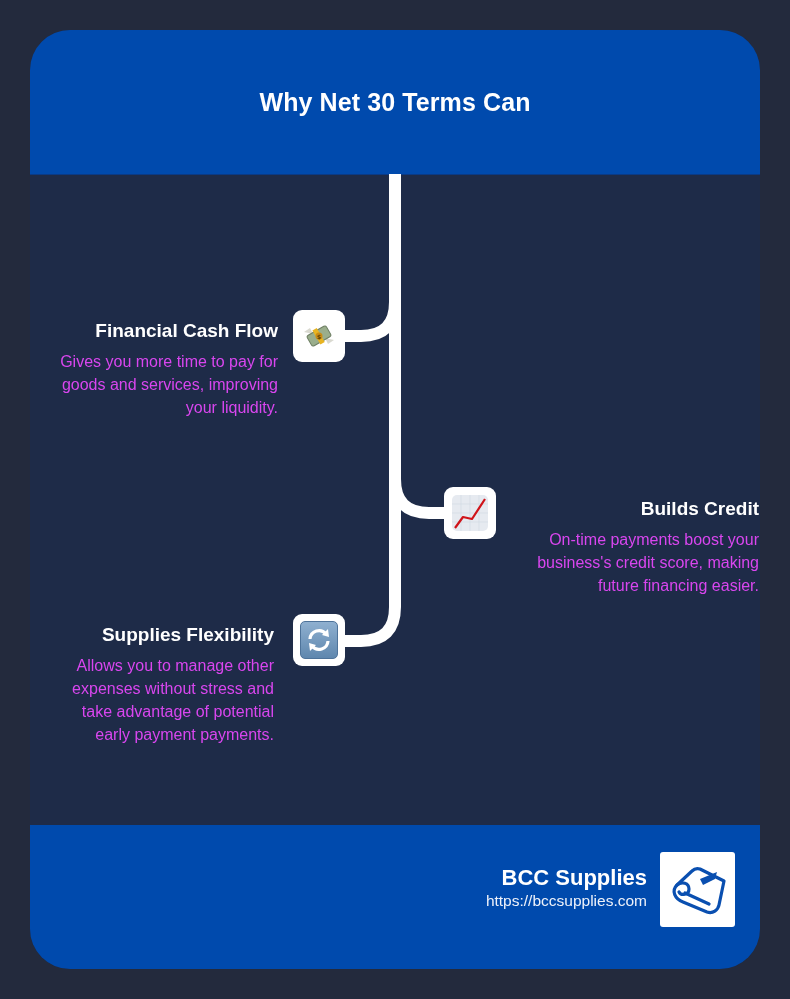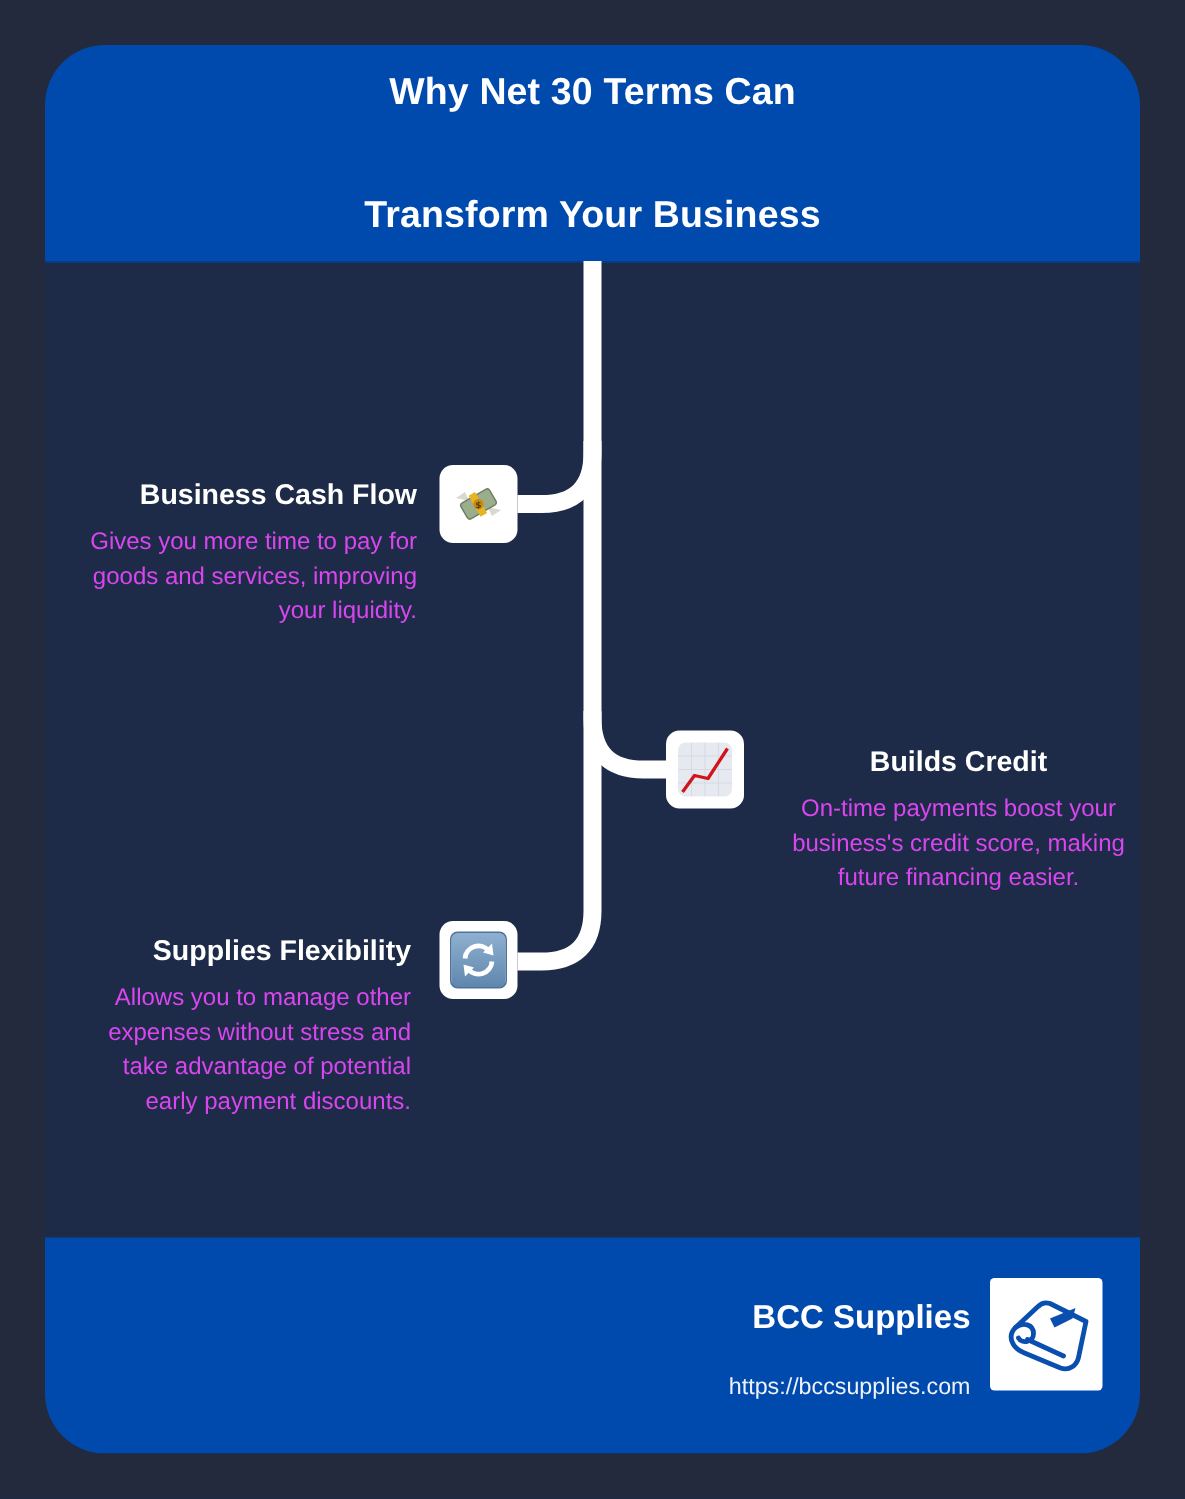--- a/index.html
+++ b/index.html
@@ -47,21 +47,21 @@
     }
     .icon-inner {
       width: 36px; height: 36px; border-radius: 5px;
       display: flex; align-items: center; justify-content: center;
     }
     .item {
       position: absolute;
       color: #ffffff;
     }
     .item.left { text-align: right; }
-    .item.right { text-align: center; }
+    .item.right { text-align: right; }
     .item .item-title {
       font-weight: bold;
       font-size: 19px;
       line-height: 26px;
       margin-bottom: 6px;
     }
     .item .item-desc {
       font-size: 16px;
       line-height: 23px;
       color: #d946ef;
@@ -69,36 +69,35 @@
     .footer {
       position: absolute; left: 0; top: 795px;
       width: 730px; height: 144px;
       background: #004AAD;
     }
     .brand {
       position: absolute; right: 113px; top: 41px;
       text-align: right; color: #ffffff;
     }
     .brand .brand-name { font-weight: bold; font-size: 22px; line-height: 24px; }
-    .brand .brand-url { font-size: 15.5px; line-height: 22px; color: #EEF2FA; margin-top: 24px; }
+    .brand .brand-url { font-size: 15.5px; line-height: 22px; color: #EEF2FA; }
     .logo-box {
       position: absolute; left: 630px; top: 27px;
       width: 75px; height: 75px;
       background: #ffffff; border-radius: 3px;
       display: flex; align-items: center; justify-content: center;
     }
   </style>
 </head>
 <body>
 
 <div class="card">
 
   <div class="header">
     <div class="title-line">Why Net 30 Terms Can</div>
-    <div class="title-line">Transform Your Business</div>
   </div>
 
   <div class="body">
 
     <svg class="timeline" width="730" height="651" viewBox="0 0 730 651">
       <g fill="none" stroke="#FFFFFF" stroke-width="12" stroke-linecap="butt">
 
         <path d="M 365 0 L 365 128 Q 365 162 331 162 L 315 162"></path>
 
         <path d="M 365 120 L 365 305 Q 365 339 399 339 L 414 339"></path>
@@ -113,21 +112,21 @@
           <path d="M3 14 L9 10 L12 16 Z" fill="#D9D9D0"></path>
           <path d="M33 22 L27 26 L24 20 Z" fill="#D9D9D0"></path>
           <rect x="7" y="12" width="22" height="12" rx="2" transform="rotate(-30 18 18)" fill="#9AAE8C" stroke="#6E7F63" stroke-width="1"></rect>
           <rect x="15" y="10" width="5" height="16" transform="rotate(-30 18 18)" fill="#E8B422"></rect>
           <circle cx="18" cy="18" r="3.5" fill="#C98C15"></circle>
           <text x="18" y="20.5" font-size="6" text-anchor="middle" fill="#5A3E05" font-family="DejaVu Sans, sans-serif" font-weight="bold">$</text>
         </svg>
       </div>
     </div>
     <div class="item left" style="left:16px; top:144px; width:232px;">
-      <div class="item-title">Business Cash Flow</div>
+      <div class="item-title">Financial Cash Flow</div>
       <div class="item-desc">Gives you more time to pay for goods and services, improving your liquidity.</div>
     </div>
 
     <div class="icon-box" style="left:414px; top:313px;">
       <div class="icon-inner" style="background:#E6EAF0;">
         <svg width="36" height="36" viewBox="0 0 36 36">
           <g stroke="#D2D8E2" stroke-width="0.6">
             <line x1="0" y1="9" x2="36" y2="9"></line>
               <line x1="0" y1="18" x2="36" y2="18"></line>
               <line x1="0" y1="27" x2="36" y2="27"></line>
@@ -149,21 +148,21 @@
         <svg width="36" height="36" viewBox="0 0 36 36">
           <path d="M9 17 A9 9 0 0 1 25 12" fill="none" stroke="#FFFFFF" stroke-width="3.2"></path>
           <polygon points="27,7 28,15 21,13" fill="#FFFFFF"></polygon>
           <path d="M27 19 A9 9 0 0 1 11 24" fill="none" stroke="#FFFFFF" stroke-width="3.2"></path>
           <polygon points="9,29 8,21 15,23" fill="#FFFFFF"></polygon>
         </svg>
       </div>
     </div>
     <div class="item left" style="left:16px; top:448px; width:228px;">
       <div class="item-title">Supplies Flexibility</div>
-      <div class="item-desc">Allows you to manage other expenses without stress and take advantage of potential early payment discounts.</div>
+      <div class="item-desc">Allows you to manage other expenses without stress and take advantage of potential early payment payments.</div>
     </div>
   </div>
 
   <div class="footer">
     <div class="brand">
       <div class="brand-name">BCC Supplies</div>
       <div class="brand-url">https://bccsupplies.com</div>
     </div>
     <div class="logo-box">
       <svg width="62" height="62" viewBox="0 0 62 62">

